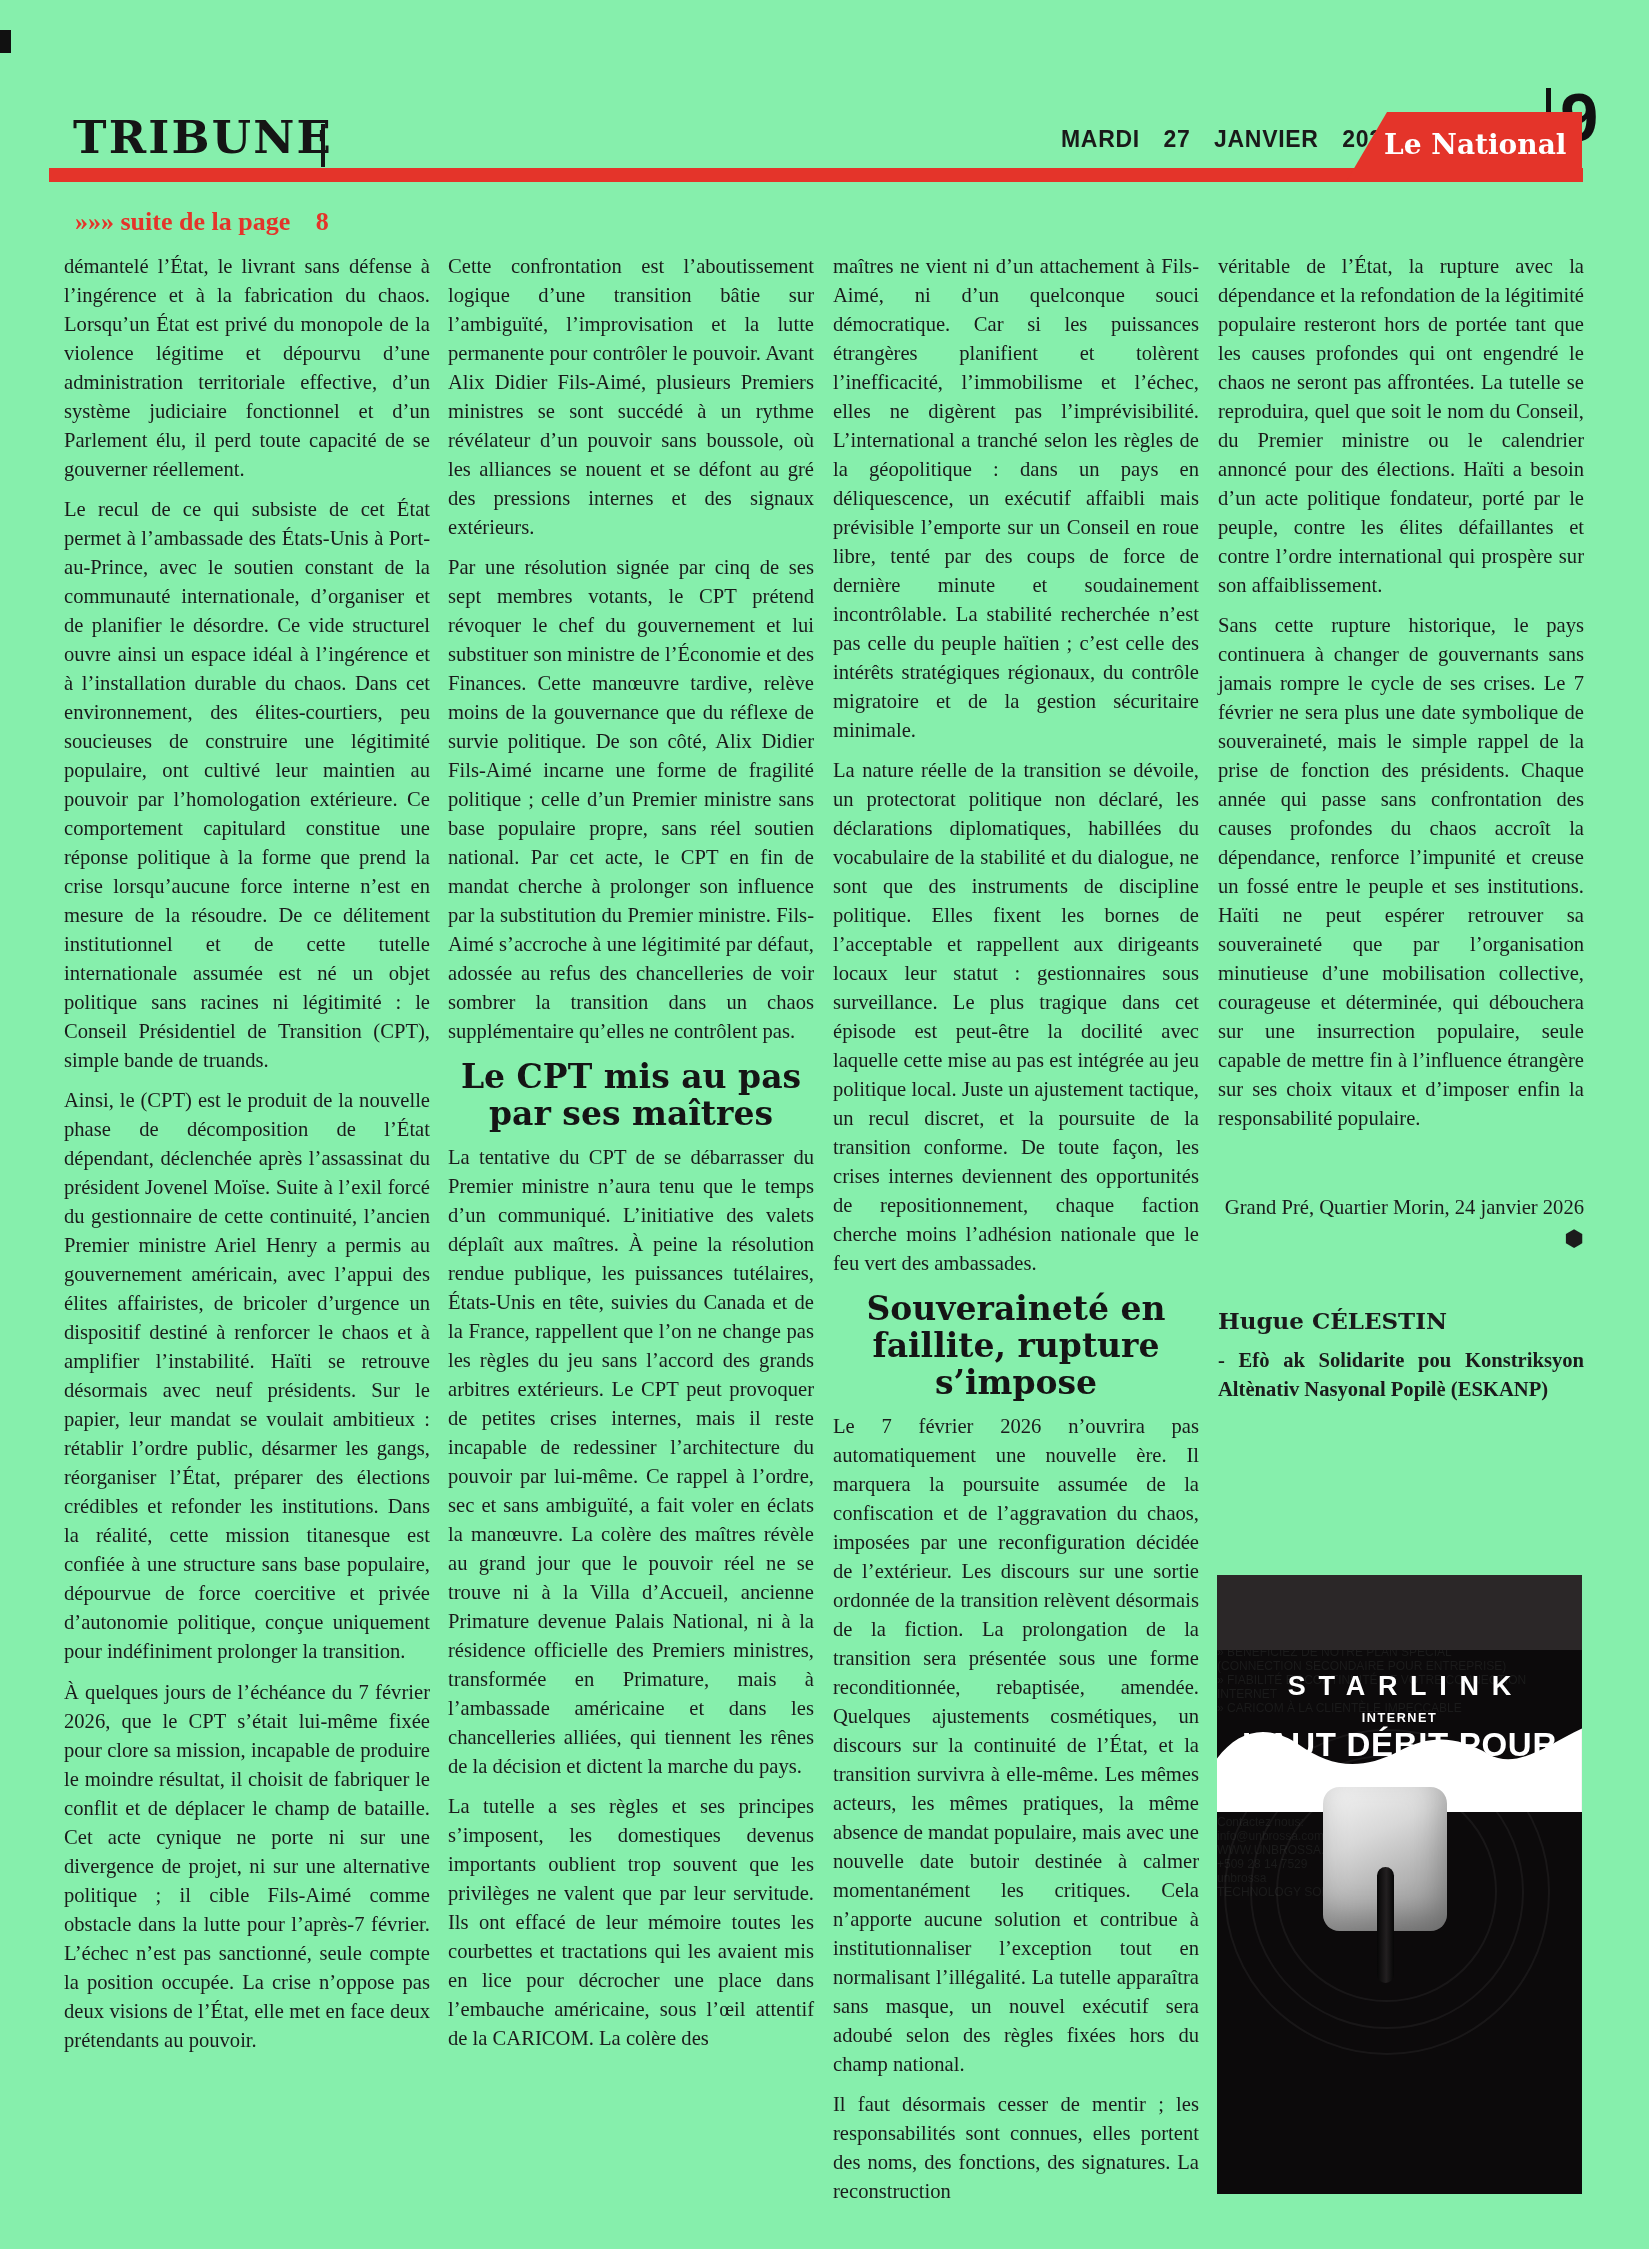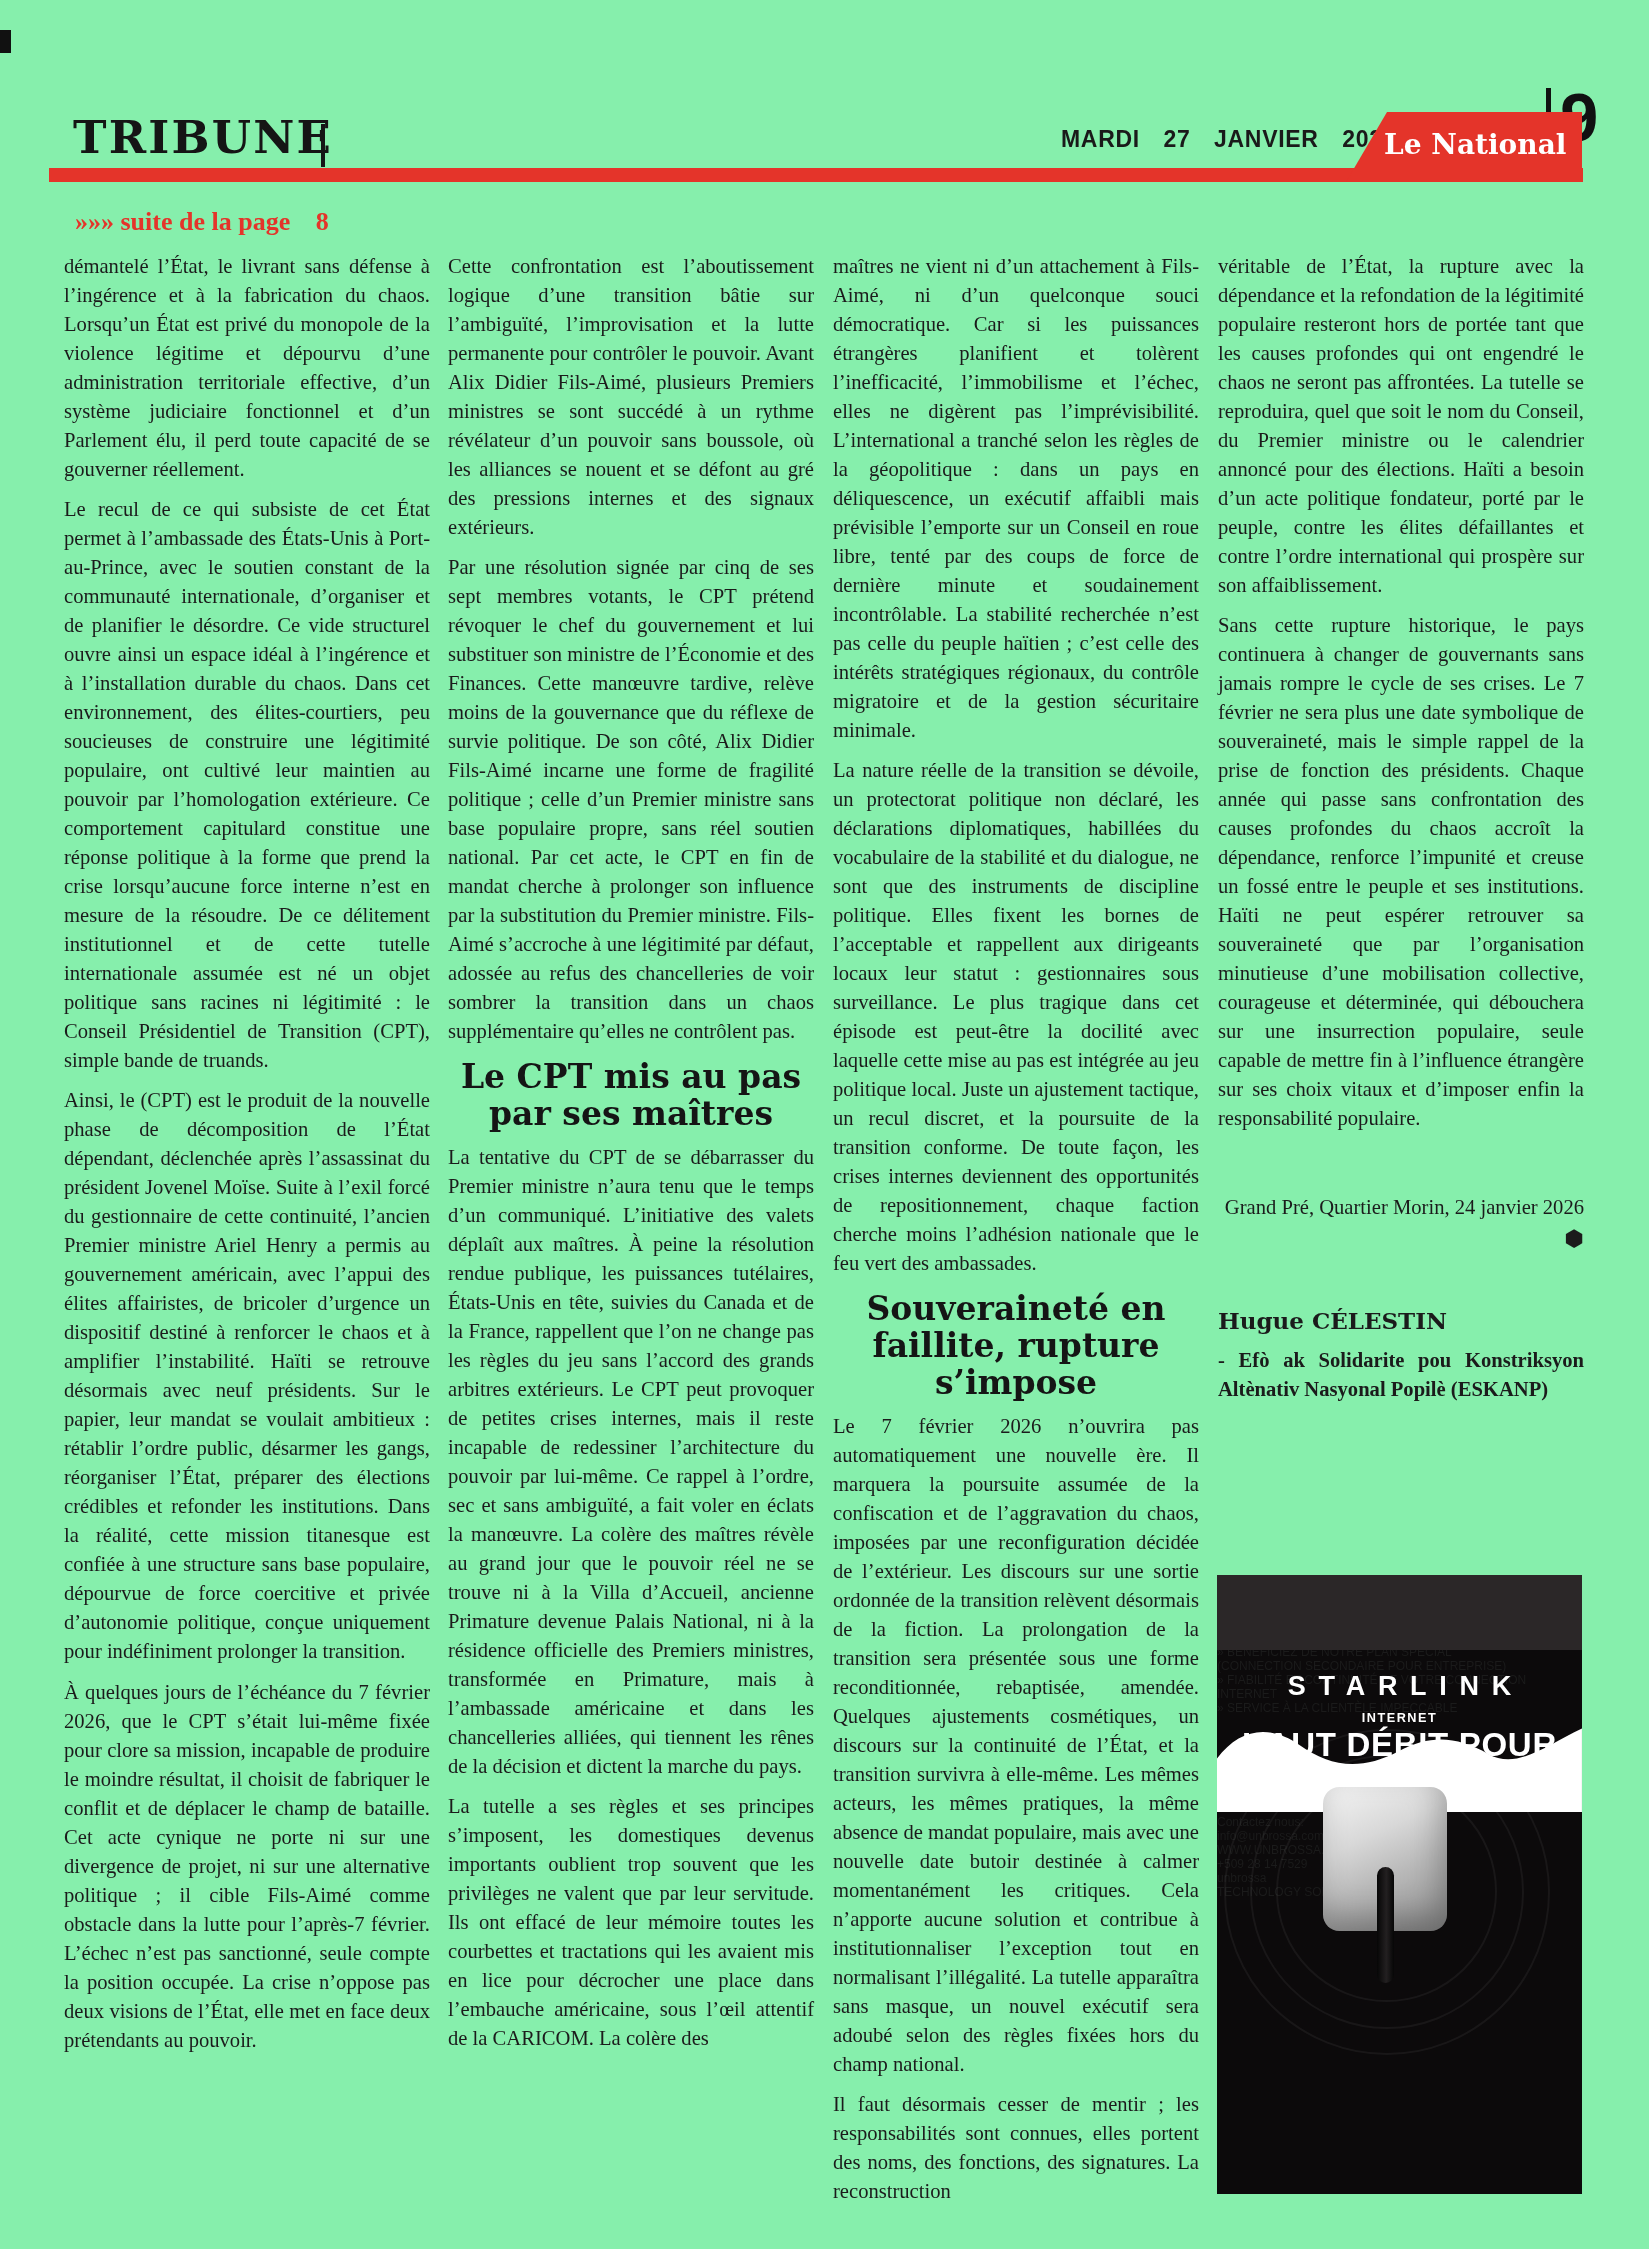--- a/index.html
+++ b/index.html
@@ -159,21 +159,21 @@
         <div class="l2">DE VOTRE SERVICE DE FIBRE OPTIQUE</div>
       </div>
       <div class="grp">
         <div class="l1">» BÉNÉFICIEZ DE NOTRE PLAN SPÉCIAL</div>
         <div class="l2">(CONNECTION SECONDAIRE POUR ENTREPRISE)</div>
       </div>
       <div class="grp">
         <div class="l1">» FIABILITÉ ET CONTINUITÉ DE VOTRE CONNECTION INTERNET</div>
       </div>
       <div class="grp">
-        <div class="l1">» SERVICE À LA CLIENTÈLE IMPECCABLE</div>
+        <div class="l1">» CARICOM À LA CLIENTÈLE IMPECCABLE</div>
       </div>
     </div>
     <svg class="ad-wave" viewBox="0 0 487 130" preserveAspectRatio="none">
       <path d="M0,58 C30,18 70,12 110,40 C150,68 190,76 243,48 C285,26 320,28 362,52 C400,74 440,40 487,18 L487,130 L0,130 Z" fill="#ffffff"></path>
     </svg>
     <div class="ad-contact">
       <div class="c-label">Contactez nous:</div>
       <div class="c-email">info@unbrossa.com</div>
       <div class="c-web">WWW.UNBROSSA.COM</div>
       <div class="c-phone">+509 28 14 7529</div>

